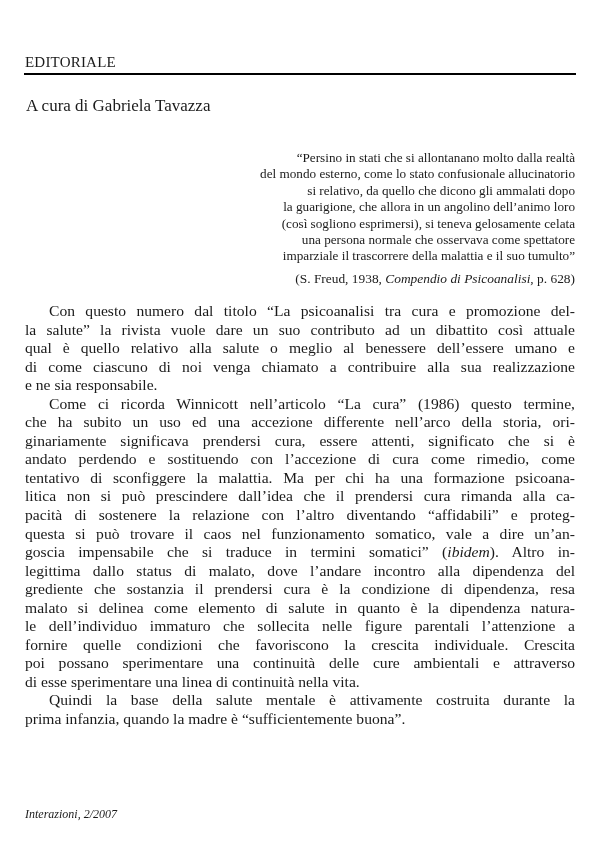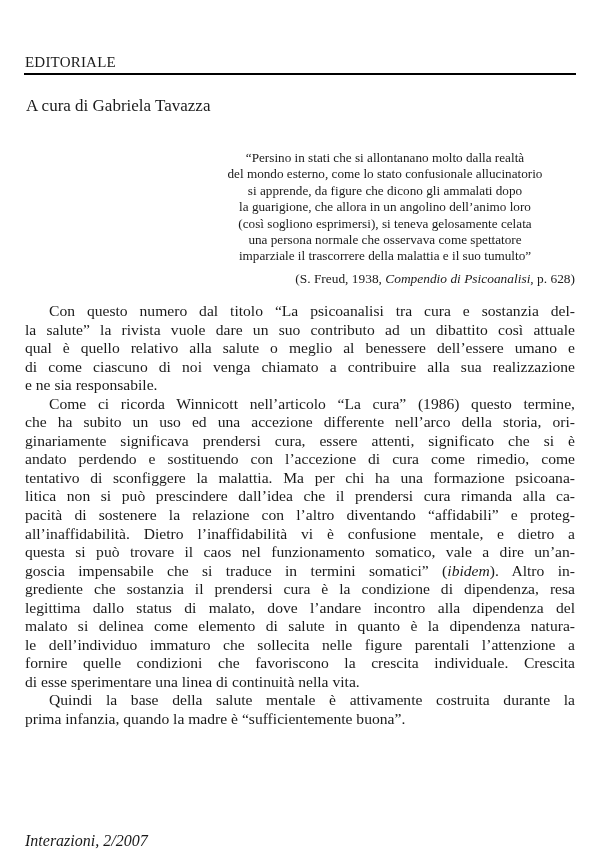--- a/index.html
+++ b/index.html
@@ -12,84 +12,84 @@
     position: absolute; left: 25px; top: 20px; font-size: 15px; letter-spacing: 0.2px;
   }
   .rule {
     position: absolute; left: 24px; top: 39px; width: 552px; height: 2px; background: #000;
   }
   .byline { position: absolute; left: 26px; top: 62px; font-size: 17px; }
   .epigraph {
     position: absolute; right: 25px; top: 116px; width: 380px;
     text-align: right; font-size: 13.2px; line-height: 16.4px;
   }
-  .epigraph .line { white-space: nowrap; text-align: center; }
+  .epigraph .line { white-space: nowrap; }
   .citation {
     position: absolute; right: 25px; top: 237px; font-size: 13.4px; white-space: nowrap;
   }
   .body {
     position: absolute; left: 25px; top: 268px; width: 550px;
     font-size: 15.6px; line-height: 18.55px;
   }
   .body .line { display: block; white-space: nowrap; text-align-last: justify; text-align: justify; }
   .body .line.last { text-align-last: left; }
   .body .line.indent { padding-left: 24px; }
   .footer-journal {
-    position: absolute; left: 25px; top: 798px; font-size: 16px; font-style: italic;
+    position: absolute; left: 25px; top: 773px; font-size: 12px; font-style: italic;
   }
   .page-number {
     position: absolute; left: 0; width: 600px; top: 812px; text-align: center;
     font-size: 15px; font-style: italic;
   }
   em { font-style: italic; }
 </style>
 </head>
 <body>
 
 <div class="page">
 
   <div class="section-label">EDITORIALE</div>
   <div class="rule"></div>
   <div class="byline">A cura di Gabriela Tavazza</div>
 
   <div class="epigraph">
     <div class="line">“Persino in stati che si allontanano molto dalla realtà</div>
     <div class="line">del mondo esterno, come lo stato confusionale allucinatorio</div>
-    <div class="line">si apprende, da figure che dicono gli ammalati dopo</div>
+    <div class="line">si relativo, da quello che dicono gli ammalati dopo</div>
     <div class="line">la guarigione, che allora in un angolino dell’animo loro</div>
     <div class="line">(così sogliono esprimersi), si teneva gelosamente celata</div>
     <div class="line">una persona normale che osservava come spettatore</div>
     <div class="line">imparziale il trascorrere della malattia e il suo tumulto”</div>
   </div>
 
   <div class="citation"><span>(S. Freud, 1938, </span><em>Compendio di Psicoanalisi</em><span>, p. 628)</span></div>
 
   <div class="body">
 
-    <div class="line indent">Con questo numero dal titolo “La psicoanalisi tra cura e sostanzia del-</div>
+    <div class="line indent">Con questo numero dal titolo “La psicoanalisi tra cura e promozione del-</div>
     <div class="line">la salute” la rivista vuole dare un suo contributo ad un dibattito così attuale</div>
     <div class="line">qual è quello relativo alla salute o meglio al benessere dell’essere umano e</div>
     <div class="line">di come ciascuno di noi venga chiamato a contribuire alla sua realizzazione</div>
     <div class="line last">e ne sia responsabile.</div>
 
     <div class="line indent">Come ci ricorda Winnicott nell’articolo “La cura” (1986) questo termine,</div>
     <div class="line">che ha subito un uso ed una accezione differente nell’arco della storia, ori-</div>
     <div class="line">ginariamente significava prendersi cura, essere attenti, significato che si è</div>
     <div class="line">andato perdendo e sostituendo con l’accezione di cura come rimedio, come</div>
     <div class="line">tentativo di sconfiggere la malattia. Ma per chi ha una formazione psicoana-</div>
     <div class="line">litica non si può prescindere dall’idea che il prendersi cura rimanda alla ca-</div>
     <div class="line">pacità di sostenere la relazione con l’altro diventando “affidabili” e proteg-</div>
-    <div class="line">all’inaffidabilità. Dietro l’inaffidabilità vi è confusione mentale, e dietro a</div>
     <div class="line">questa si può trovare il caos nel funzionamento somatico, vale a dire un’an-</div>
     <div class="line"><span>goscia impensabile che si traduce in termini somatici” (</span><em>ibidem</em><span>). Altro in-</span></div>
+    <div class="line">legittima dallo status di malato, dove l’andare incontro alla dipendenza del</div>
     <div class="line">grediente che sostanzia il prendersi cura è la condizione di dipendenza, resa</div>
-    <div class="line">legittima dallo status di malato, dove l’andare incontro alla dipendenza del</div>
     <div class="line">malato si delinea come elemento di salute in quanto è la dipendenza natura-</div>
     <div class="line">le dell’individuo immaturo che sollecita nelle figure parentali l’attenzione a</div>
     <div class="line">fornire quelle condizioni che favoriscono la crescita individuale. Crescita</div>
+    <div class="line">poi possano sperimentare una continuità delle cure ambientali e attraverso</div>
     <div class="line last">di esse sperimentare una linea di continuità nella vita.</div>
 
     <div class="line indent">Quindi la base della salute mentale è attivamente costruita durante la</div>
     <div class="line last">prima infanzia, quando la madre è “sufficientemente buona”.</div>
   </div>
 
   <div class="footer-journal">Interazioni, 2/2007</div>
   <div class="page-number">7</div>
 
 </div>

